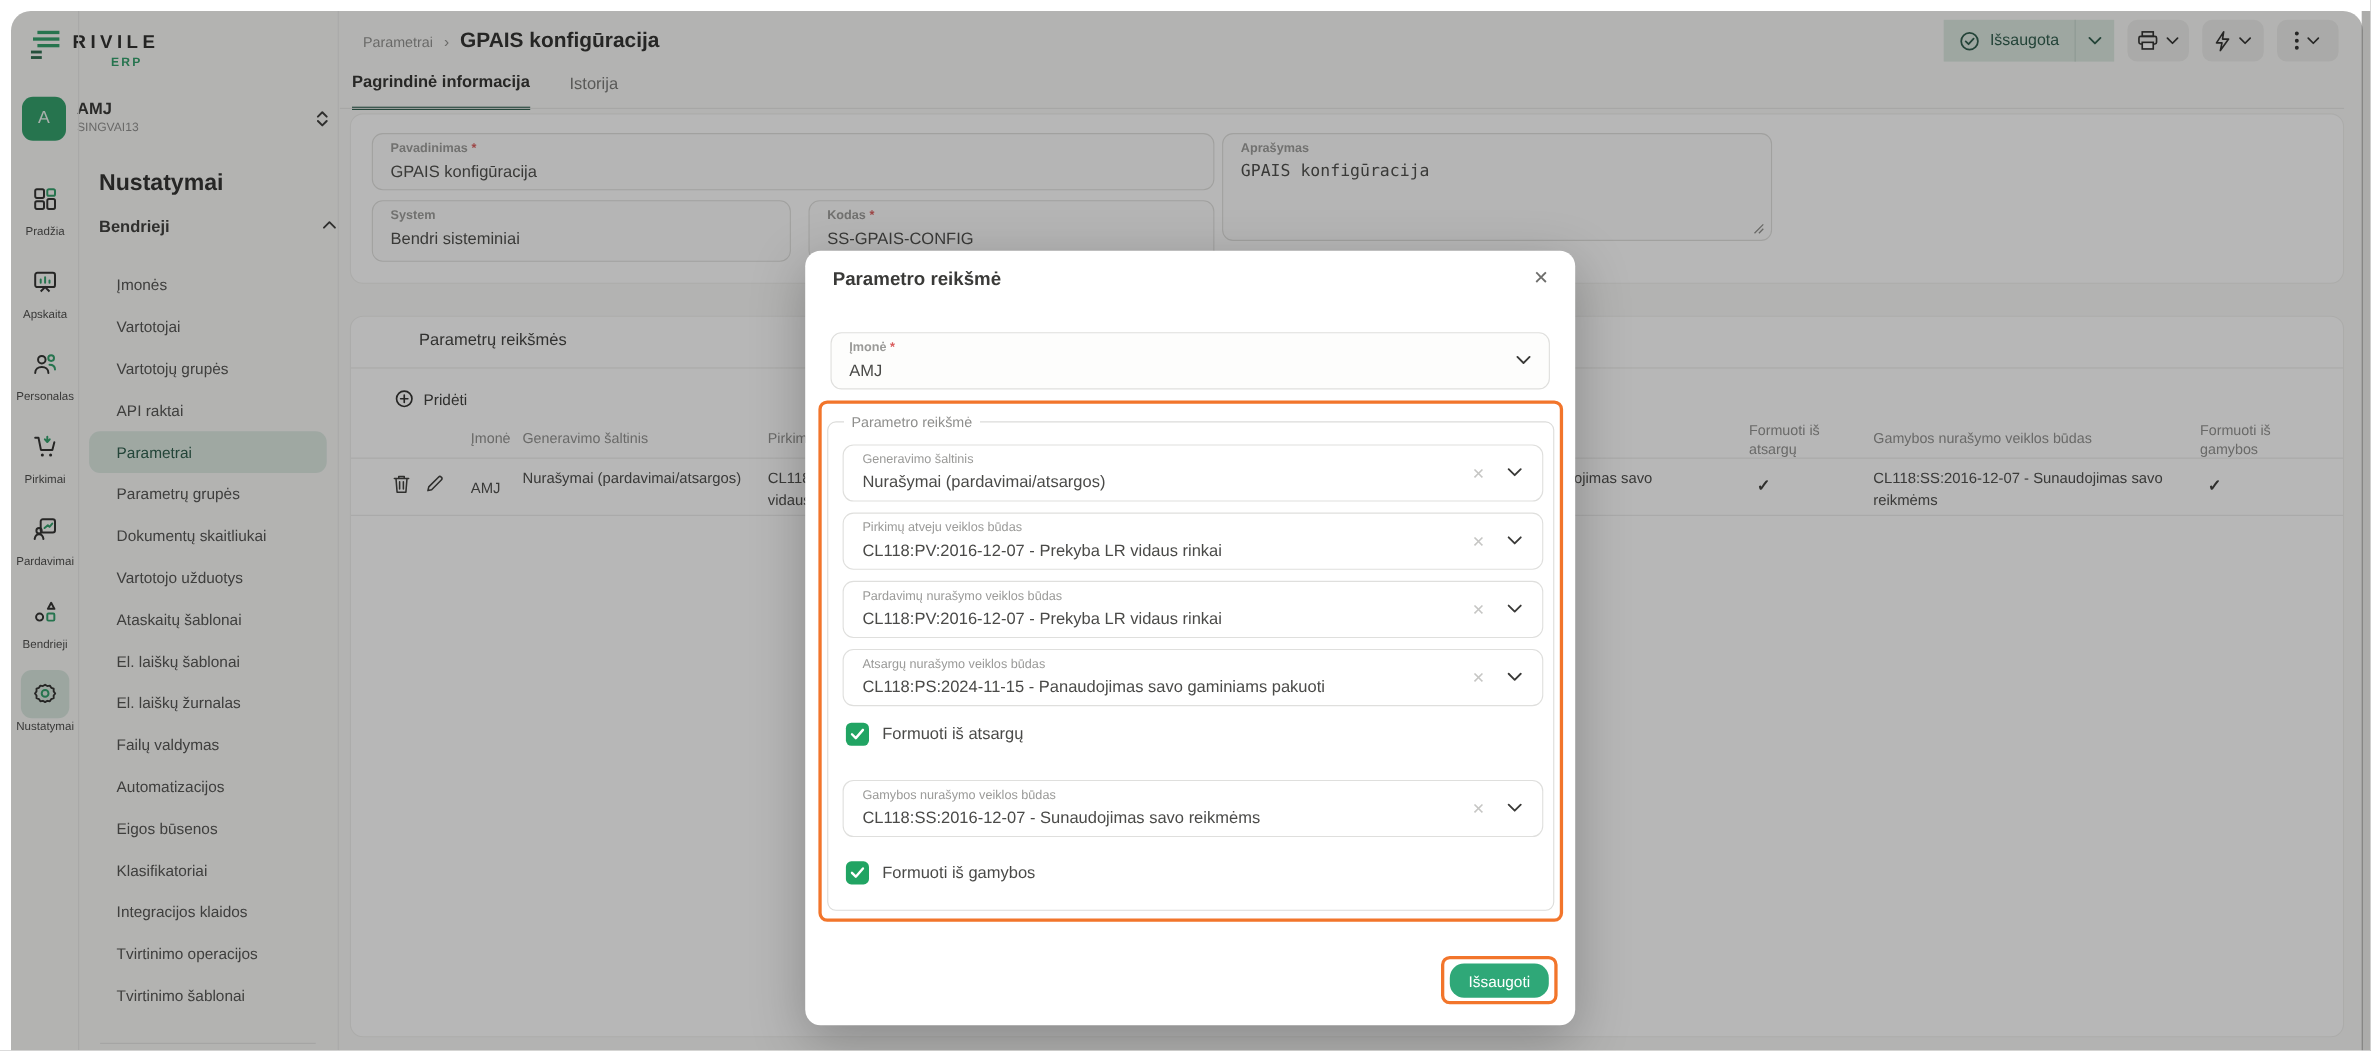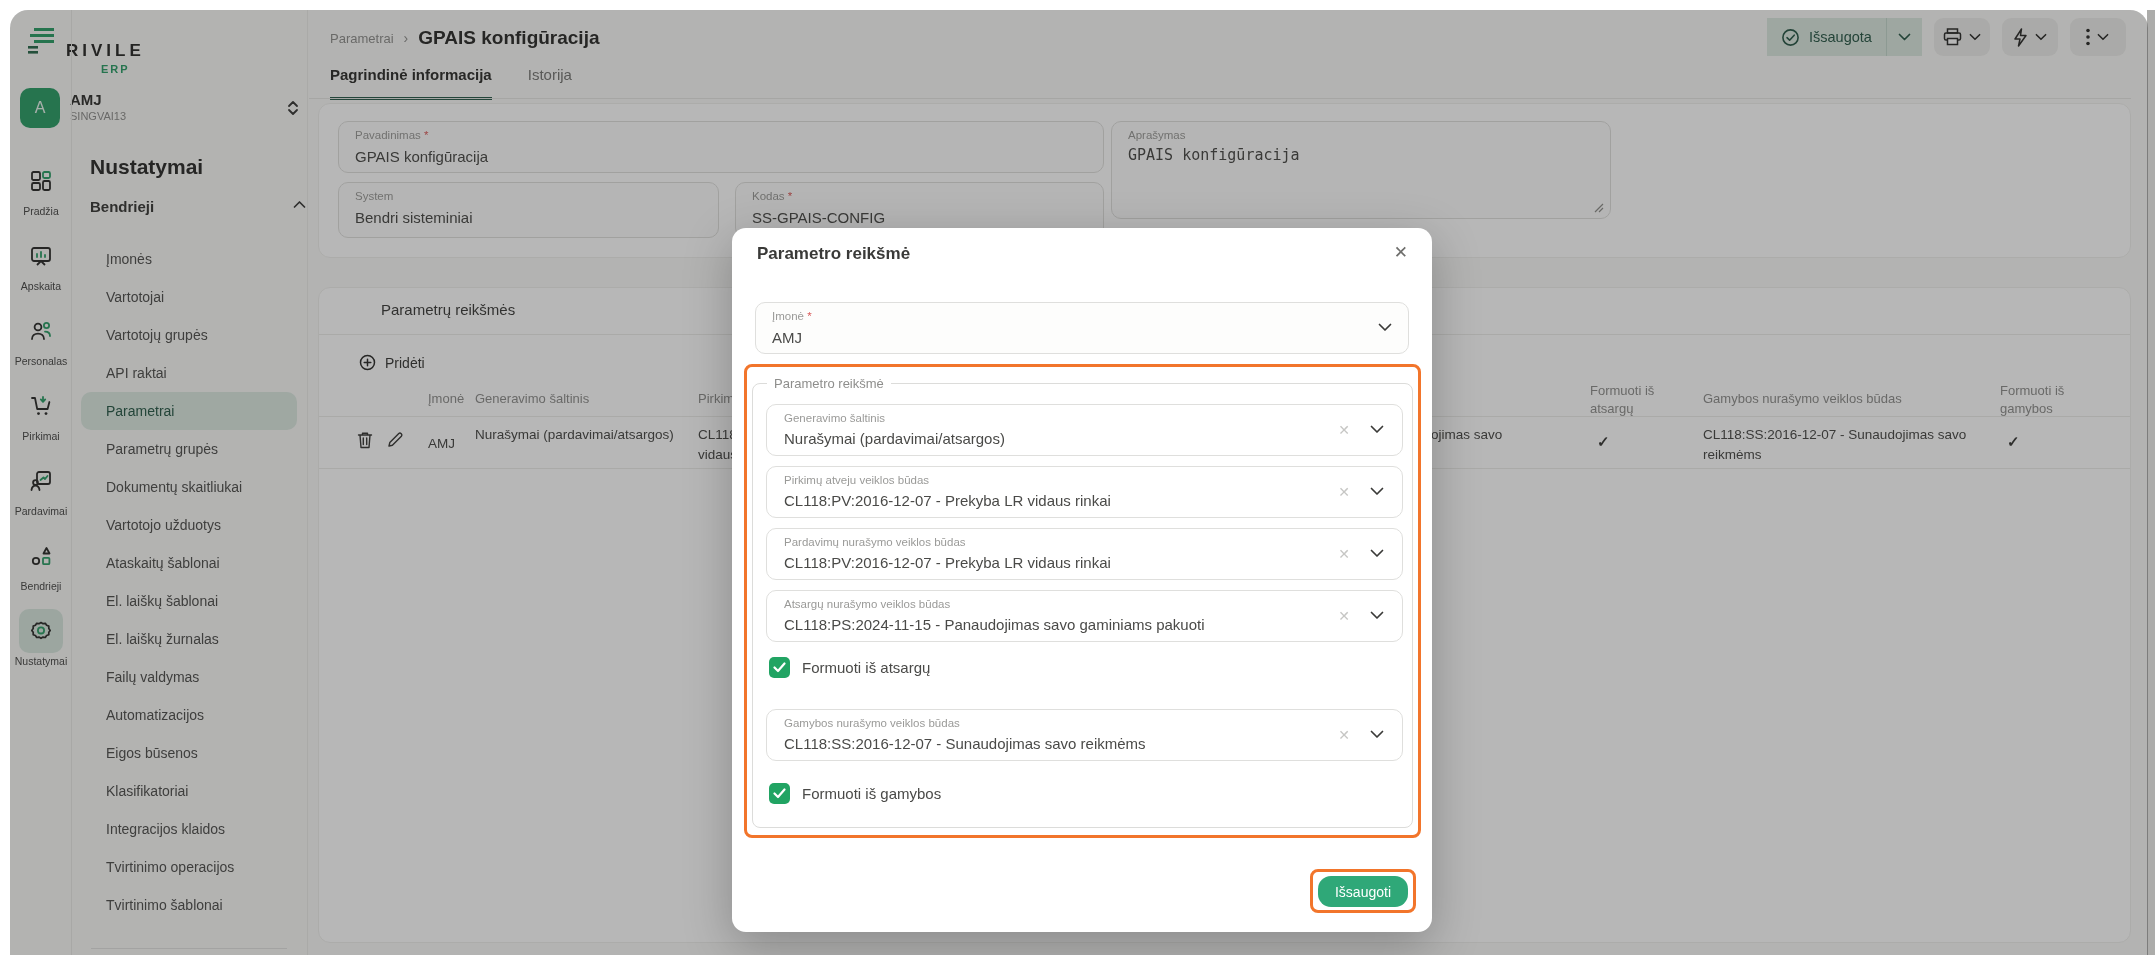--- a/index.html
+++ b/index.html
@@ -14,21 +14,21 @@
   
   .rail { position:absolute; left:0; top:0; width:62px; height:100%; border-right:1px solid #E9E9E7; }
   .rail-items { position:absolute; left:0; top:140px; width:62px; display:flex; flex-direction:column; }
   .rail-item { height:75px; display:flex; flex-direction:column; align-items:center; justify-content:center; cursor:pointer; }
   .rail-item .ricon { width:44px; height:44px; display:flex; align-items:center; justify-content:center; border-radius:10px; }
   .rail-item.active .ricon { background:#D8E7DE; }
   .rail-item .rlabel { font-size:10.5px; color:#4A4A48; margin-top:2px; }
 
   
   .logo { position:absolute; left:18px; top:16px; display:flex; align-items:flex-start; gap:10px; }
-  .logo-name { font-size:17px; font-weight:bold; letter-spacing:4px; color:#2B2B29; line-height:1; margin-top:16px; }
+  .logo-name { font-size:17px; font-weight:bold; letter-spacing:4px; color:#2B2B29; line-height:1; margin-top:4px; }
   .logo-sub { font-size:11px; font-weight:bold; letter-spacing:2px; color:#2E9E68; margin-top:4px;padding-left:35px; }
   .user { position:absolute; left:10px; top:78px; width:288px; height:42px; }
   .avatar { position:absolute; left:0; top:0; width:40px; height:40px; border-radius:10px; background:#2E9E68; color:#EAF5EF; font-size:16px; display:flex; align-items:center; justify-content:center; }
   .user-name { position:absolute; left:50px; top:3px; font-size:15px; font-weight:bold; color:#333331; }
   .user-sub { position:absolute; left:50px; top:22px; font-size:11px; color:#8E8E8C; }
   .unfold { position:absolute; right:8px; top:10px; }
 
   
   .sidebar { position:absolute; left:63px; top:0; width:235px; height:100%; border-right:1px solid #ECECEA; }
   .sb-title { position:absolute; left:17px; top:145px; font-size:21px; font-weight:bold; color:#2E2E2C; }
@@ -39,37 +39,37 @@
   .sb-item.active { background:#DCE9E1; color:#2A5B49; }
   .sb-divider { position:absolute; left:18px; top:938px; width:196px; height:1px; background:#E3E3E1; }
   .sb-scroll { position:absolute; left:287px; top:180px; width:5px; height:726px; border-radius:3px; background:#D8D8D6; }
 
   
   .main { position:absolute; left:299px; top:0; width:1839px; height:100%; background:#FAFAF8; }
   .breadcrumb { position:absolute; left:21px; top:17px; display:flex; align-items:center; gap:10px; }
   .bc-parent { font-size:13px; color:#8F8F8D; cursor:pointer; }
   .bc-sep { font-size:14px; color:#8F8F8D; }
   .bc-current { font-size:19px; font-weight:bold; color:#2E2E2C; }
-  .tabs { position:absolute; left:21px; top:56px; display:flex; gap:36px; }
+  .tabs { position:absolute; left:11px; top:56px; display:flex; gap:36px;align-items:center; }
   .tab { font-size:15px; padding-bottom:14px; color:#77777б; color:#777775; cursor:pointer; }
   .tab.active { font-weight:bold; color:#30302E; border-bottom:3px solid #2A5B4B; }
   .tabs-divider { position:absolute; left:0; top:88px; width:1822px; height:1px; background:#E6E6E4; }
 
   .hbtns { position:absolute; left:1458px; top:8px; display:flex; gap:12px; align-items:center; }
   .btn-saved { height:38px; background:#DBE8E0; border-radius:0; display:flex; align-items:center; color:#2B5948; font-size:14.5px; cursor:pointer; }
   .btn-saved .main-part { display:flex; align-items:center; gap:9px; padding:0 14px; }
   .btn-saved .chev-part { width:36px; height:38px; display:flex; align-items:center; justify-content:center; border-left:1px solid #C3D5CB; }
   .btn-gray { height:38px; width:56px; background:#EDEDEB; border-radius:9px; display:flex; align-items:center; justify-content:center; gap:7px; cursor:pointer; }
 
   .card { position:absolute; background:#FFFFFF; border:1px solid #EFEFED; border-radius:12px; }
   .form-card { left:9px; top:93px; width:1813px; height:155px; }
   .table-card { left:9px; top:277px; width:1813px; height:656px; }
 
   .field { position:absolute; background:#FDFDFC; border:1px solid #DFDFDD; border-radius:10px; }
-  .field .lbl { position:absolute; left:16px; top:7px; font-size:11.5px; color:#9A9A98; }
+  .field .lbl { position:absolute; left:16px; top:7px; font-size:11.5px; color:#9A9A98;font-weight:bold; }
   .field .val { position:absolute; left:16px; top:26px; font-size:15px; color:#4A4A48; white-space:nowrap; }
   .req { color:#D95B5B; }
   .mono { font-family:"DejaVu Sans Mono",monospace; font-size:13px; }
   .resize-h { position:absolute; right:6px; bottom:5px; }
 
   
   .tc-title { position:absolute; left:62px; top:13px; font-size:15px; color:#3E3E3C; }
   .tc-div1 { position:absolute; left:0; top:46px; width:100%; height:1px; background:#ECECEA; }
   .add-btn { position:absolute; left:40px; top:66px; display:flex; align-items:center; gap:9px; font-size:14px; color:#3A3A38; cursor:pointer; }
   .thead { position:absolute; left:0; top:92px; width:100%; height:36px; font-size:13px; color:#8F8F8D; }

